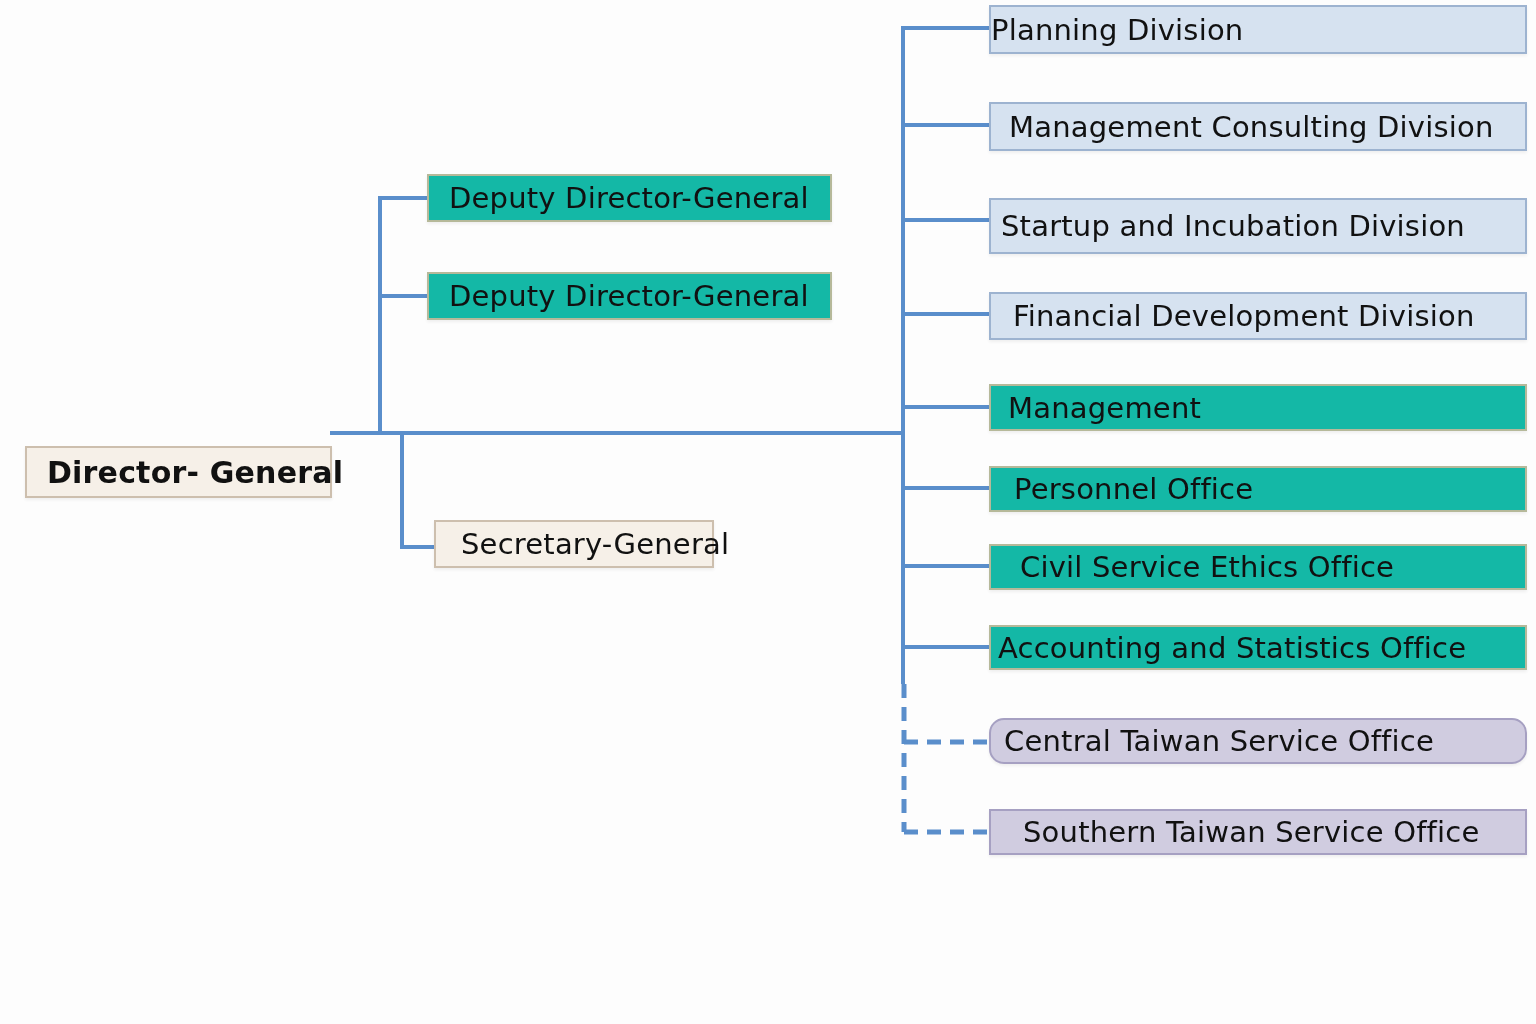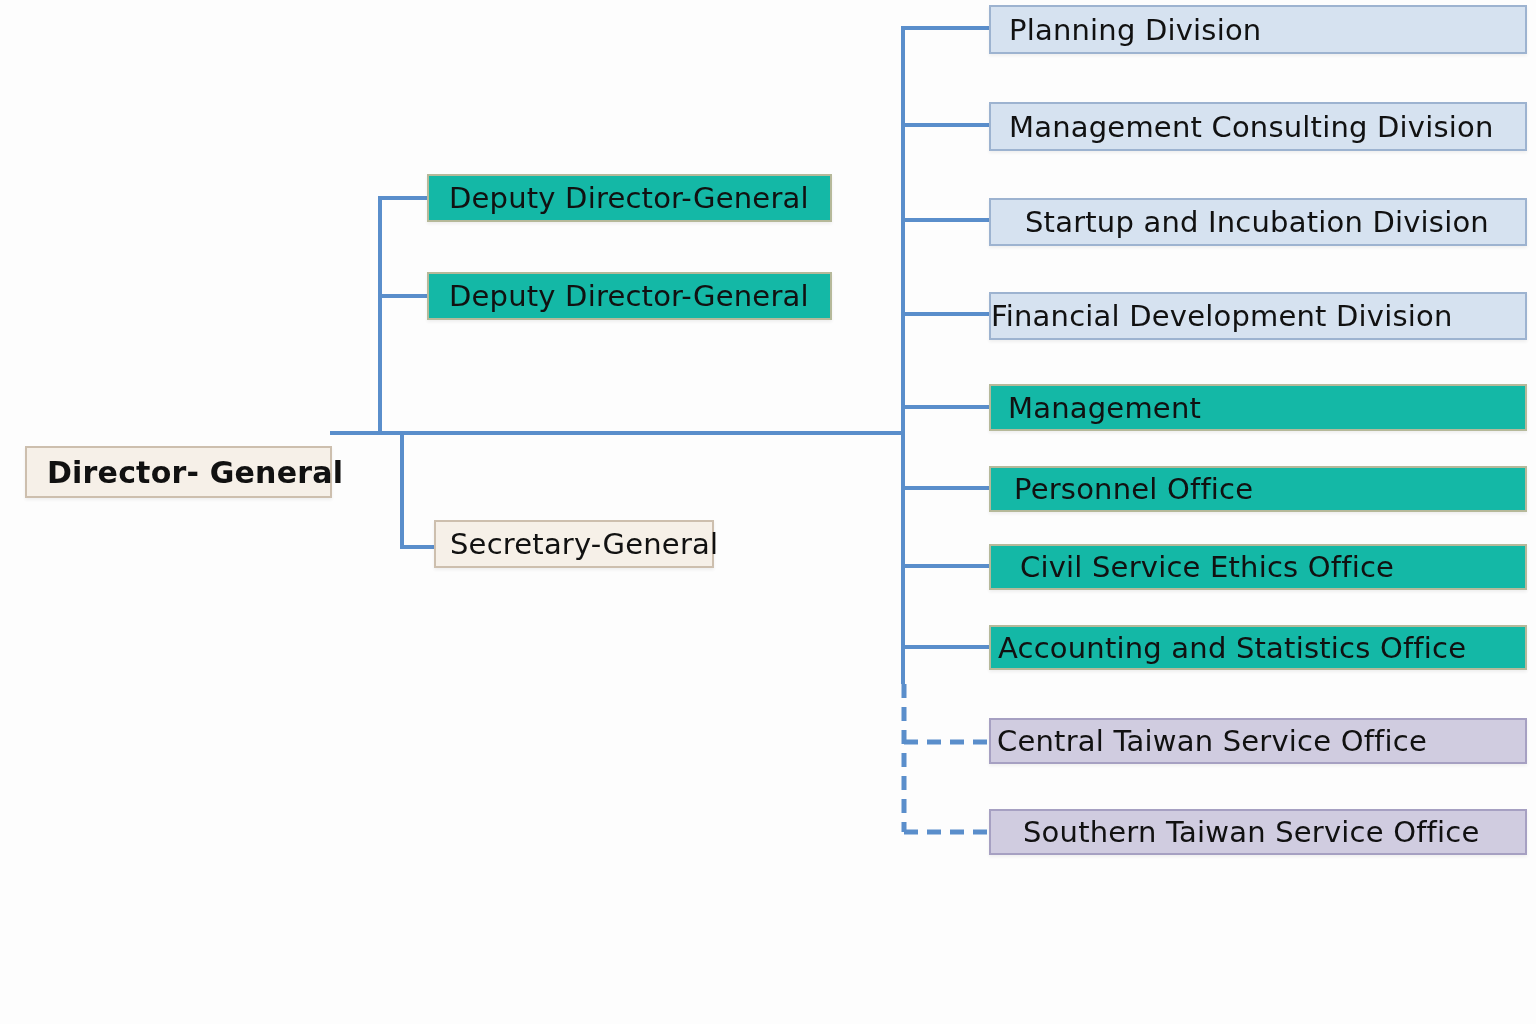--- a/index.html
+++ b/index.html
@@ -65,48 +65,48 @@
   <span>Director- General</span>
 </div>
 
 <div class="box olive" style="left:427px; top:174px; width:405px; height:48px; padding-left:20px;">
   <span>Deputy Director-General</span>
 </div>
 <div class="box olive" style="left:427px; top:272px; width:405px; height:48px; padding-left:20px;">
   <span>Deputy Director-General</span>
 </div>
 
-<div class="box beige" style="left:434px; top:520px; width:280px; height:48px; padding-left:14px;">
+<div class="box beige" style="left:434px; top:520px; width:280px; height:48px; padding-left:25px;">
   <span>Secretary-General</span>
 </div>
 
-<div class="box blue" style="left:989px; top:5px; width:538px; height:49px; padding-left:18px;">
+<div class="box blue" style="left:989px; top:5px; width:538px; height:49px; padding-left:0;">
   <span>Planning Division</span>
 </div>
 <div class="box blue" style="left:989px; top:102px; width:538px; height:49px; padding-left:18px;align-items:center;">
   <span>Management Consulting Division</span>
 </div>
-<div class="box blue" style="left:989px; top:198px; width:538px; height:48px; padding-left:34px;text-align:right;">
+<div class="box blue" style="left:989px; top:198px; width:538px; height:56px; padding-left:10px;text-align:right;">
   <span>Startup and Incubation Division</span>
 </div>
-<div class="box blue" style="left:989px; top:292px; width:538px; height:48px; padding-left:0;">
+<div class="box blue" style="left:989px; top:292px; width:538px; height:48px; padding-left:22px;">
   <span>Financial Development Division</span>
 </div>
 
 <div class="box olive" style="left:989px; top:384px; width:538px; height:47px; padding-left:17px;">
   <span>Management</span>
 </div>
 <div class="box olive" style="left:989px; top:466px; width:538px; height:46px; padding-left:23px;">
   <span>Personnel Office</span>
 </div>
 <div class="box olive" style="left:989px; top:544px; width:538px; height:46px; padding-left:29px;">
   <span>Civil Service Ethics Office</span>
 </div>
 <div class="box olive" style="left:989px; top:625px; width:538px; height:45px; padding-left:7px;">
   <span>Accounting and Statistics Office</span>
 </div>
 
-<div class="box lav" style="left:989px; top:718px; width:538px; height:46px; padding-left:6px;">
+<div class="box lav" style="left:989px; top:718px; width:538px; height:46px; padding-left:13px;border-radius:15px;">
   <span>Central Taiwan Service Office</span>
 </div>
 <div class="box lav" style="left:989px; top:809px; width:538px; height:46px; padding-left:32px;">
   <span>Southern Taiwan Service Office</span>
 </div>
 
 </body></html>

